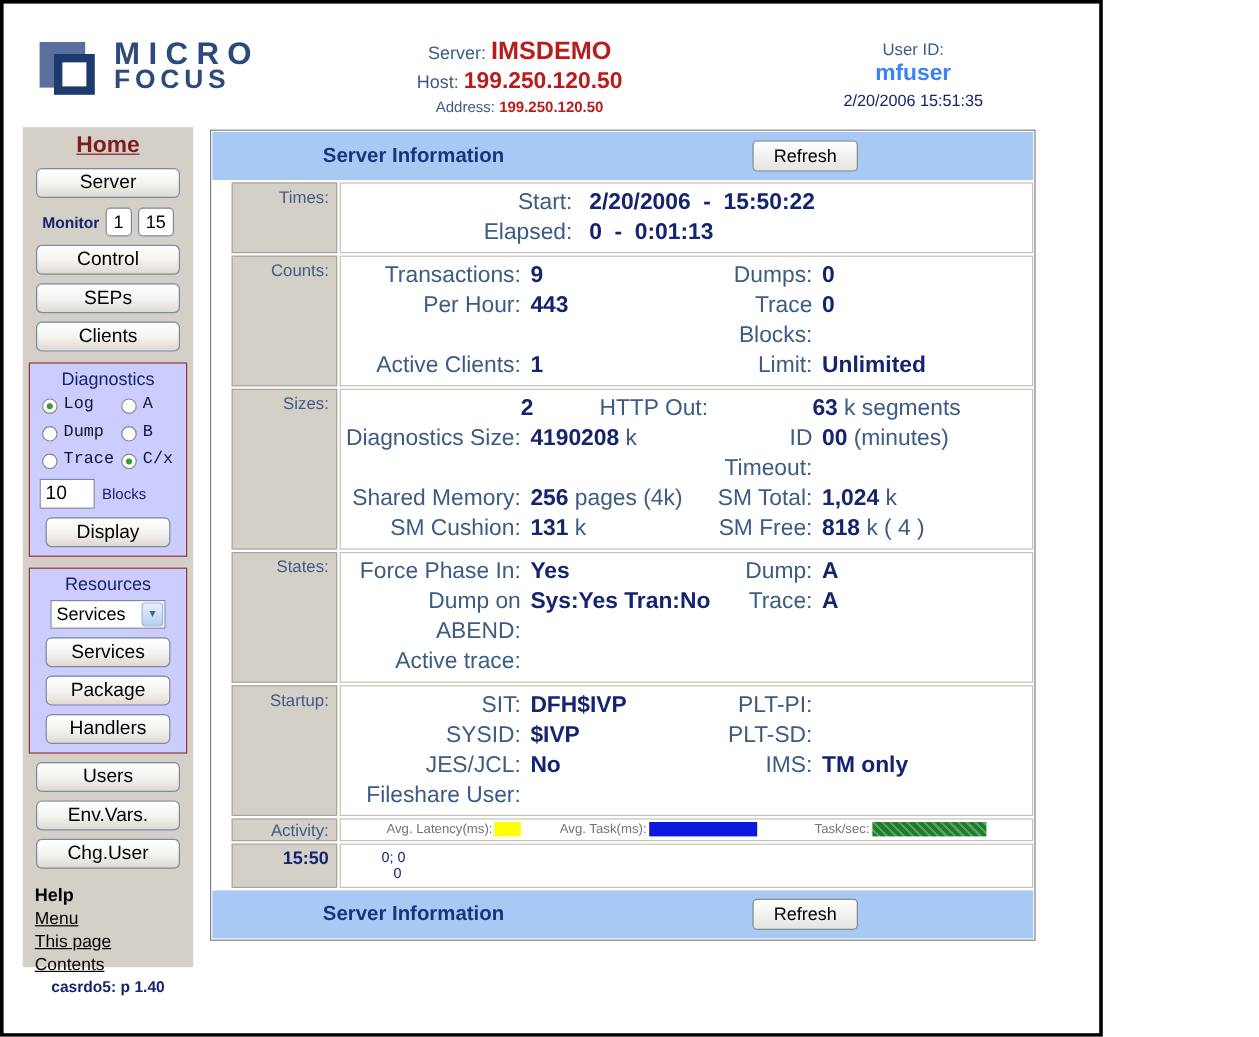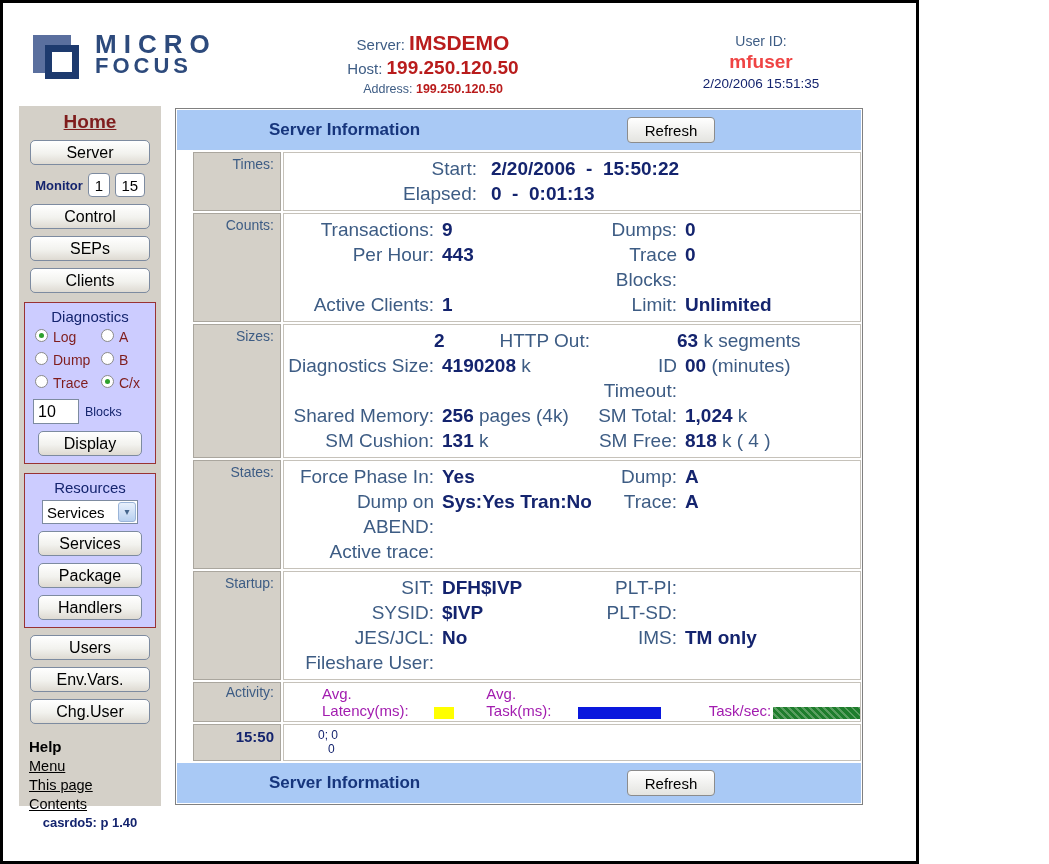--- a/index.html
+++ b/index.html
@@ -20,37 +20,37 @@
   .hdr-right  { position:absolute; left:648px; top:30px; width:220px; text-align:center; }
   .lbl { color:#3d5c84; }
   .val { color:#b91c1c; font-weight:bold; }
   .hline1 { font-size:15px; }
   .hline1 .val { font-size:21px; }
   .hline2 { font-size:15px; margin-top:2px; }
   .hline2 .val { font-size:19px; }
   .hline3 { font-size:12.5px; margin-top:3px; }
   .hline3 .val { font-size:12.5px; }
   .userid-lbl { font-size:14px; color:#3d5c84; }
-  .userid-val { font-size:19px; font-weight:bold; color:#ef4444; margin-top:2px; }
+  .userid-val { font-size:19px; font-weight:bold; color:#3b82f6; margin-top:2px; }
   .hdr-time { font-size:13.5px; color:#14246e; margin-top:3px; }
 
   
   .sidebar { position:absolute; left:16px; top:103px; width:142px; height:700px; background:#d4d0c8; padding-top:5px; }
   .home { text-align:center; font-size:19px; font-weight:bold; text-decoration:underline; color:#7f1d1d; margin-bottom:6px; }
   .btn { display:block; margin:7px auto 0 auto; width:120px; height:25px; background:linear-gradient(180deg,#ffffff 0%,#f2f2ee 55%,#dedad2 100%);
          border:1px solid #7d8ba0; border-radius:5px; font-family:"Liberation Sans",sans-serif; font-size:16px; color:#000; text-align:center; line-height:22px; cursor:pointer; }
   .btn.small { width:104px; }
   .monitor-row { display:flex; align-items:center; justify-content:center; margin-top:8px; gap:5px; }
   .monitor-lbl { font-size:13px; font-weight:bold; color:#14246e; }
   .mini-input { height:24px; border:1px solid #7d8ba0; border-radius:4px; background:#fff; font-size:15px; text-align:center; font-family:"Liberation Sans",sans-serif; }
   .w1 { width:22px; } .w2 { width:30px; }
   .panel { margin:9px 5px 0 5px; background:#ccccff; border:1px solid #993333; padding:5px 4px 7px 4px; }
   .panel-title { text-align:center; font-size:15px; color:#14246e; margin-bottom:4px; }
   .radio-grid { display:grid; grid-template-columns:66px 56px; margin-left:6px; row-gap:7px; }
-  .radio-item { display:flex; align-items:flex-start; gap:5px; font-size:14px; color:#7f1d1d; cursor:pointer; }
+  .radio-item { display:flex; align-items:flex-end; gap:5px; font-size:14px; color:#0f172a; cursor:pointer;font-family:Liberation Mono, monospace; }
   .rdot { width:13px; height:13px; border-radius:50%; background:#fff; border:1px solid #8a8a8a; position:relative; flex:0 0 auto; }
   .rdot.on::after { content:""; position:absolute; left:3px; top:3px; width:5px; height:5px; border-radius:50%; background:#2ea12e; }
   .blocks-row { display:flex; align-items:center; margin:8px 0 2px 4px; gap:6px; }
   .blocks-input { width:46px; height:25px; border:1px solid #7d8ba0; background:#fff; font-size:16px; padding-left:4px; font-family:"Liberation Sans",sans-serif; }
   .blocks-lbl { font-size:12.5px; color:#14246e; }
   .select { margin:2px auto 2px auto; width:96px; height:24px; background:#fff; border:1px solid #7d8ba0; display:flex; align-items:center; cursor:pointer; }
   .select-text { flex:1; font-size:15px; padding-left:4px; color:#000; }
   .select-arrow { width:18px; height:20px; margin-right:1px; border:1px solid #9ab4d8; border-radius:3px;
                   background:linear-gradient(180deg,#e8f0fc,#b8d0f0); color:#44658c; font-size:10px; text-align:center; line-height:18px; }
   .help-block { margin:14px 0 0 10px; font-size:14.5px; }
@@ -69,21 +69,21 @@
   .lcell { width:88px; flex:0 0 auto; background:#d4d0c8; border:1px solid #aaa69e; padding:3px 6px 0 0; text-align:right;
            color:#3d5c84; font-size:14px; }
   .lcell.bold { color:#14246e; font-weight:bold; font-size:15px; }
   .ccell { flex:1; background:#fff; border:1px solid #c6c2ba; padding:3px 0 4px 0; }
   .line { display:grid; grid-template-columns:150px 8px 148px 87px 8px 1fr; line-height:25px; font-size:19px; }
   .line.times { grid-template-columns:193px 14px 1fr; }
   .la,.lb { text-align:right; color:#3d5c84; }
   .va,.vb { text-align:left; white-space:pre; }
   .v  { color:#14246e; font-weight:bold; }
   .sfx { color:#3d5c84; }
-  .act-line { display:flex; align-items:flex-end; padding:2px 0 2px 38px; font-size:15px; color:#a21caf; }
+  .act-line { display:flex; align-items:flex-end; padding:2px 0 2px 38px; font-size:11px; color:#737373; }
   .swatch { display:inline-block; height:12px; margin-left:2px; }
   .hist { padding:1px 0 2px 34px; font-size:12px; color:#14246e; line-height:14px; }
   .hist .l2x { padding-left:10px; }
 </style>
 </head>
 <body>
 
 <div class="page">
 
   <div class="logo">

